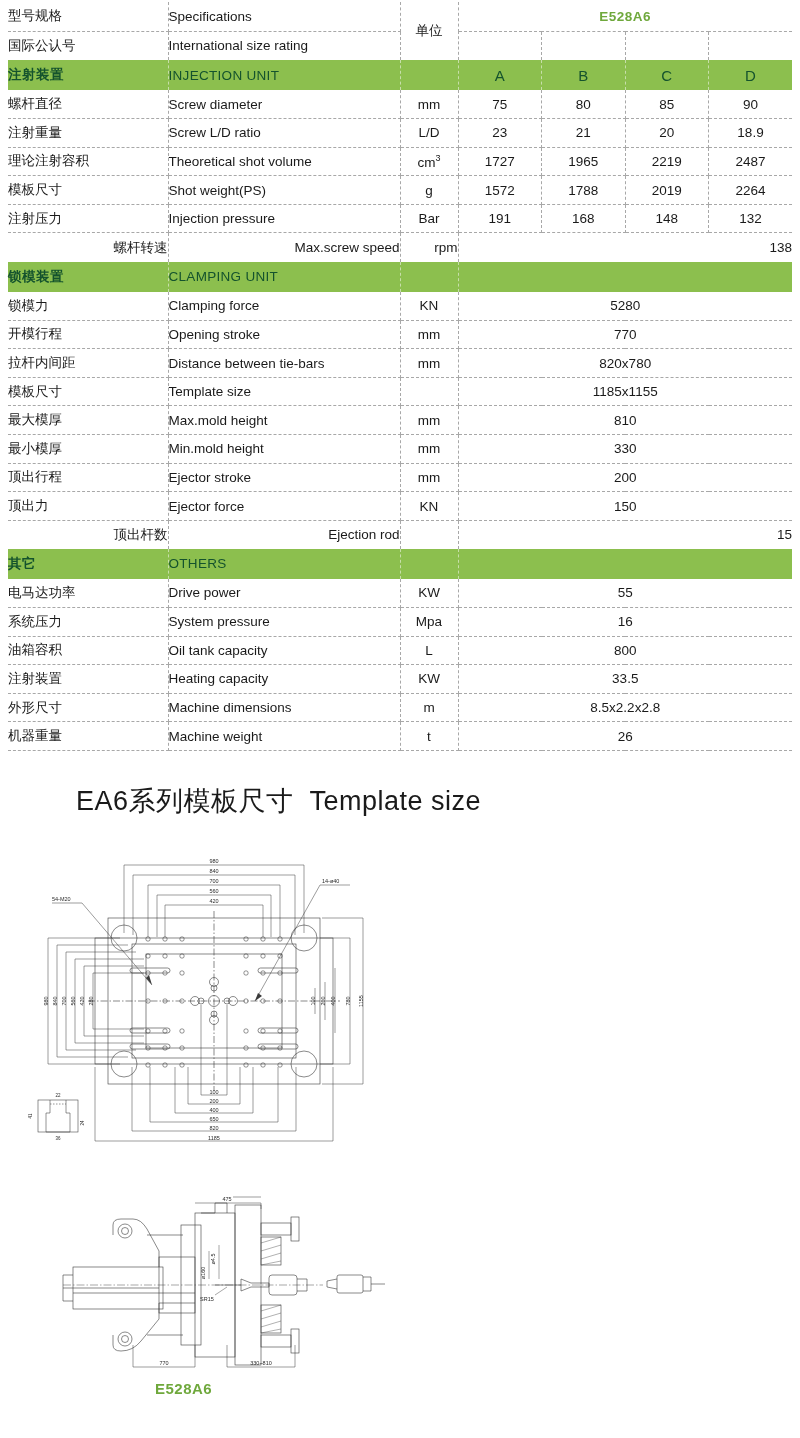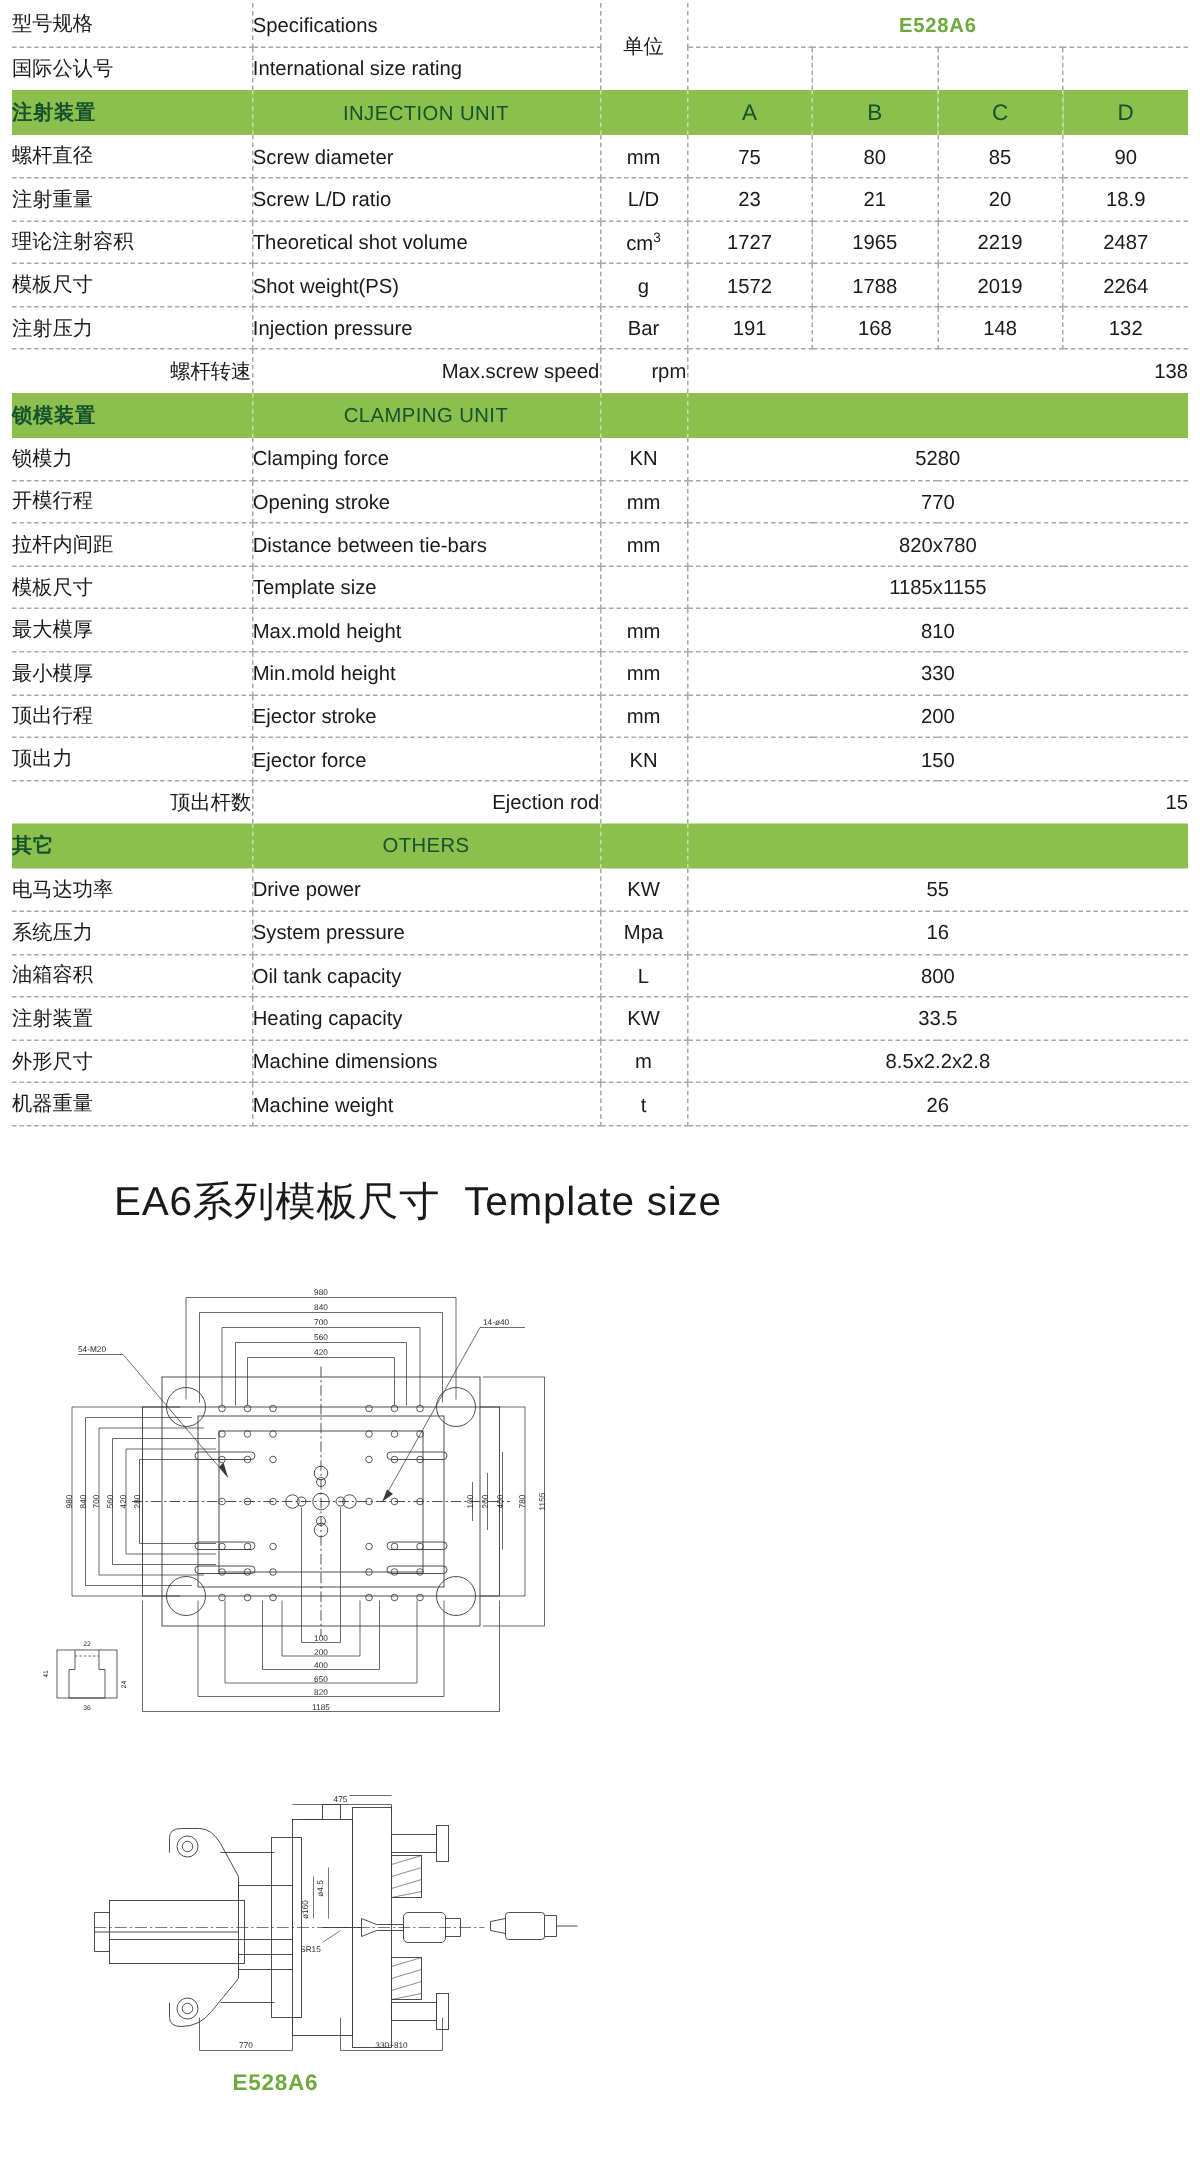--- a/index.html
+++ b/index.html
@@ -43,21 +43,21 @@
   
   tr.sect td {
     background: #8cbf4e;
     color: #14532d;
     height: 30px;
     border-bottom: none;
     border-right: 1px dashed #c7deaa;
   }
   tr.sect td.c-v.last { border-right: none; }
   tr.sect .c-cn { font-weight: 700; letter-spacing: .5px; }
-  tr.sect .c-en { letter-spacing: .3px; text-align: center; }
+  tr.sect .c-en { letter-spacing: .3px; }
   tr.sect .c-v { font-size: 15px; }
 
   
   tr.hdr td { height: 29px; }
   .model-name {
     color: #6fa83c; font-weight: 700; font-size: 18px;
     letter-spacing: .5px; text-align: center;
   }
   .unit-cell {
     text-align: center; font-size: 13.5px;

